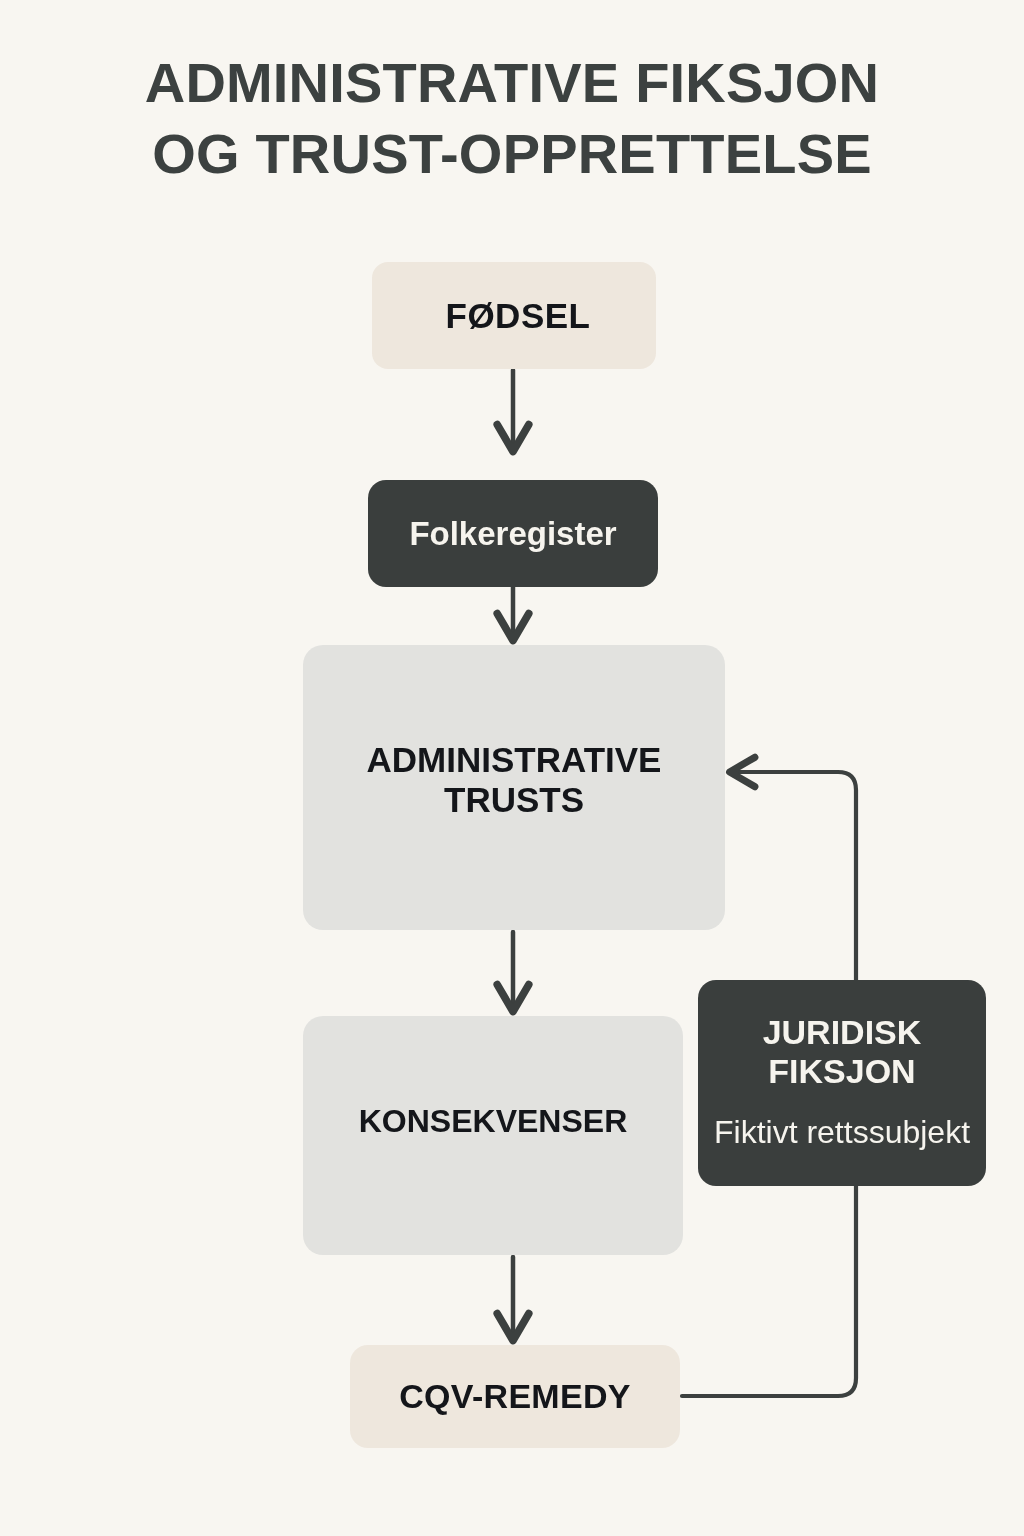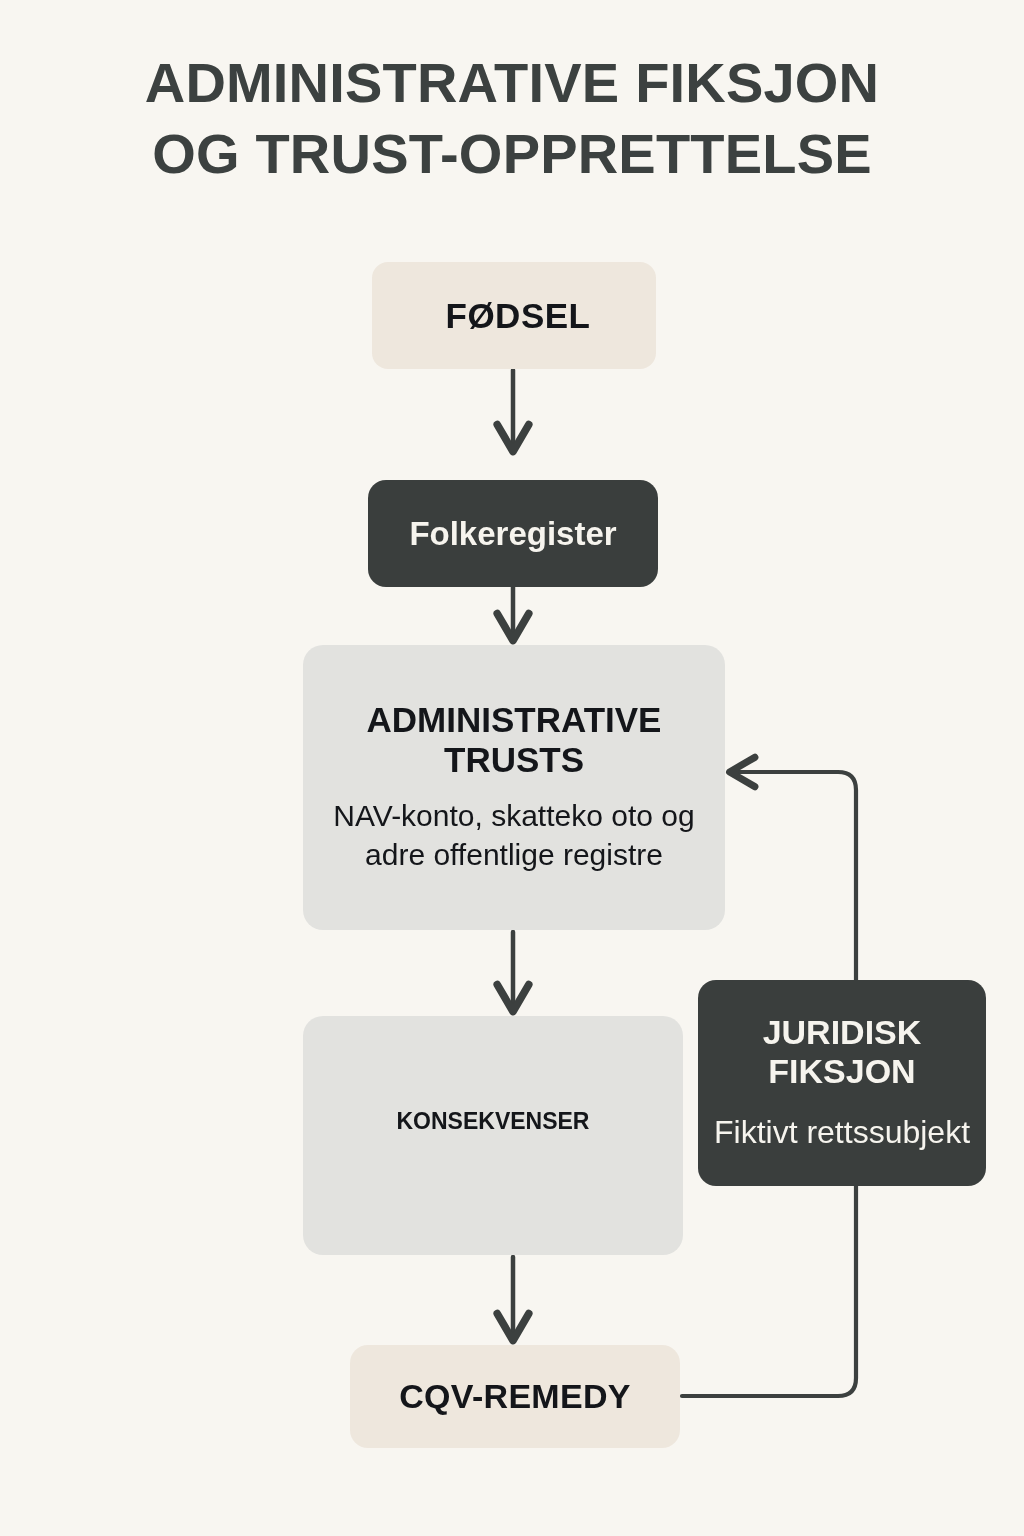--- a/index.html
+++ b/index.html
@@ -106,21 +106,21 @@
   }
   #node-admin-trusts .node-title { font-size: 35px; margin-bottom: 16px; }
   #node-admin-trusts .node-sub   { font-size: 30px; }
 
   #node-konsekvenser {
     left: 303px;  top: 1016px;
     width: 380px; height: 239px;
     border-radius: 20px;
     padding: 14px 18px;
   }
-  #node-konsekvenser .node-title { font-size: 23px; margin-bottom: 28px; }
+  #node-konsekvenser .node-title { font-size: 32px; margin-bottom: 28px; }
   #node-konsekvenser .node-sub   { font-size: 29px; }
 
   #node-juridisk {
     left: 698px;  top: 980px;
     width: 288px; height: 206px;
     border-radius: 18px;
     padding: 12px 12px;
   }
   #node-juridisk .node-title { font-size: 34px; margin-bottom: 20px; }
   #node-juridisk .node-sub   { font-size: 32px; }
@@ -163,21 +163,20 @@
   <div class="node node--beige" id="node-fodsel">
     <div class="node-title">FØDSEL</div>
   </div>
 
   <div class="node node--dark" id="node-folkeregister">
     <div class="node-title">Folkeregister</div>
   </div>
 
   <div class="node node--gray" id="node-admin-trusts">
     <div class="node-title">ADMINISTRATIVE TRUSTS</div>
-    <div class="node-sub">NAV-konto, skatteko oto og adre offentlige registre</div>
   </div>
 
   <div class="node node--gray" id="node-konsekvenser">
     <div class="node-title">KONSEKVENSER</div>
   </div>
 
   <div class="node node--dark" id="node-juridisk">
     <div class="node-title">JURIDISK FIKSJON</div>
     <div class="node-sub">Fiktivt rettssubjekt</div>
   </div>

